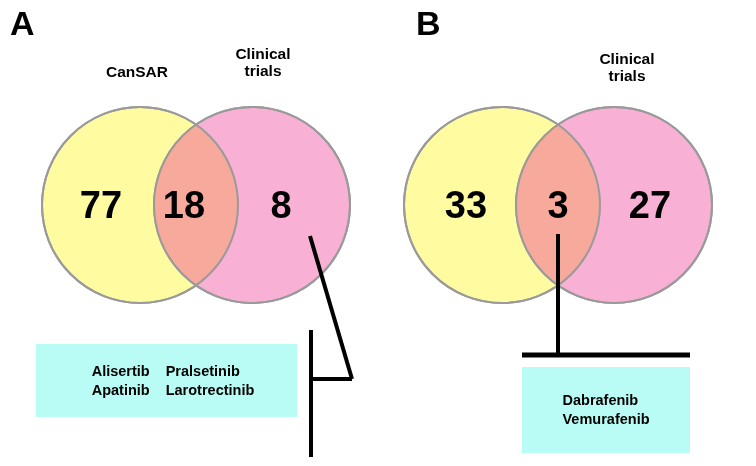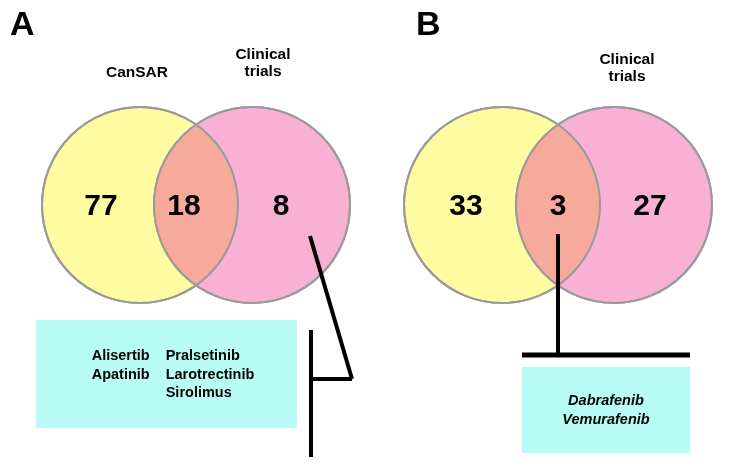--- a/index.html
+++ b/index.html
@@ -53,21 +53,21 @@
     position: absolute;
     left: 0;
     top: 0;
     width: 378px;
     height: 466px;
     overflow: visible;
   }
 
   .count {
     position: absolute;
-    font-size: 30px;
+    font-size: 38px;
     font-weight: bold;
     line-height: 1;
     text-align: center;
     transform: translate(-50%, -50%);
     white-space: nowrap;
   }
 
   .drug-box {
     position: absolute;
     background: #b8fcf5;
@@ -84,21 +84,21 @@
   .drug-col {
     display: flex;
     flex-direction: column;
   }
   .drug-name {
     font-size: 14.5px;
     font-weight: bold;
     line-height: 1.28;
     white-space: nowrap;
   }
-  .drug-col-center .drug-name { text-align: center; font-style: italic; }
+  .drug-col-center .drug-name { text-align: left; }
 </style>
 </head>
 <body>
 
 <div class="figure">
 
   <div class="panel" id="panel-a">
 
     <div class="panel-letter">A</div>
 
@@ -123,30 +123,29 @@
 
       <path d="M 310 236 L 352 379" stroke="#000000" stroke-width="4" fill="none"></path>
       <path d="M 352 379 L 311 379" stroke="#000000" stroke-width="4" fill="none"></path>
       <path d="M 311 330 L 311 457" stroke="#000000" stroke-width="4" fill="none"></path>
     </svg>
 
     <div class="count" style="left:101px; top:205px;">77</div>
     <div class="count" style="left:184px; top:205px;">18</div>
     <div class="count" style="left:281px; top:205px;">8</div>
 
-    <div class="drug-box" style="left:36px; top:320px; width:261px; height:108px;padding-left:13px;">
+    <div class="drug-box" style="left:36px; top:344px; width:261px; height:73px;padding-left:13px;">
       <div class="drug-cols">
         <div class="drug-col">
           <span class="drug-name">Alisertib</span>
           <span class="drug-name">Apatinib</span>
         </div>
         <div class="drug-col">
           <span class="drug-name">Pralsetinib</span>
           <span class="drug-name">Larotrectinib</span>
-          <span class="drug-name">Sirolimus</span>
         </div>
       </div>
     </div>
 
   </div>
 
   <div class="panel" id="panel-b">
 
     <div class="panel-letter">B</div>
 

